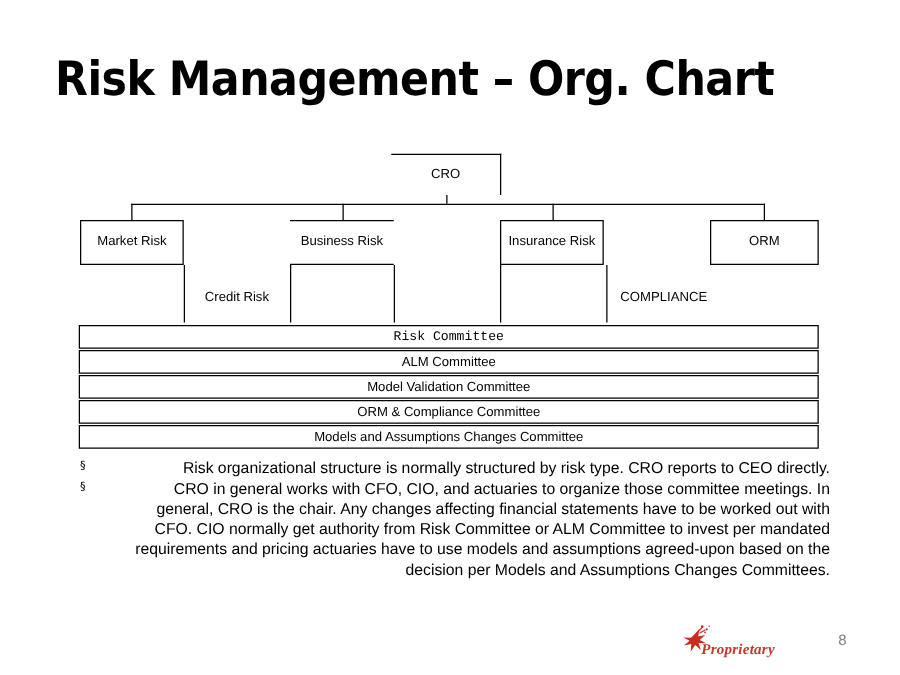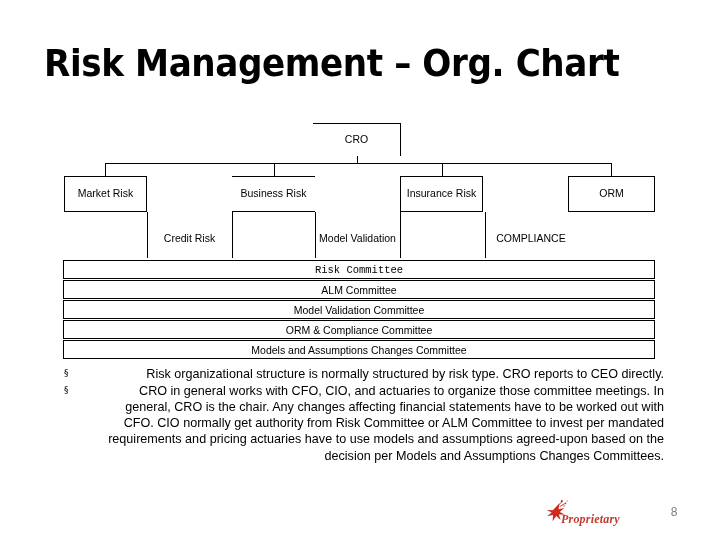--- a/index.html
+++ b/index.html
@@ -194,23 +194,20 @@
     <div class="conn conn-v" style="left:147px; top:212px; height:46px;"></div>
     <div class="conn conn-v" style="left:232px; top:212px; height:46px;"></div>
     <div class="conn conn-v" style="left:315px; top:212px; height:46px;"></div>
     <div class="conn conn-v" style="left:400px; top:212px; height:46px;"></div>
     <div class="conn conn-v" style="left:485px; top:212px; height:46px;"></div>
 
     <div class="node" style="left:148px; top:222px; width:83px; height:34px;">
       <span class="node-label">Credit Risk</span>
     </div>
 
-    <div class="node" style="left:316px; top:222px; width:83px; height:34px;">
-      <span class="node-label">Model Validation</span>
-    </div>
 
     <div class="node" style="left:486px; top:222px; width:90px; height:34px;">
       <span class="node-label">COMPLIANCE</span>
     </div>
 
     <div class="committee-bar" style="top:260px;font-family:Liberation Mono, monospace;">
       <span>Risk Committee</span>
     </div>
     <div class="committee-bar" style="top:280px;">
       <span>ALM Committee</span>

